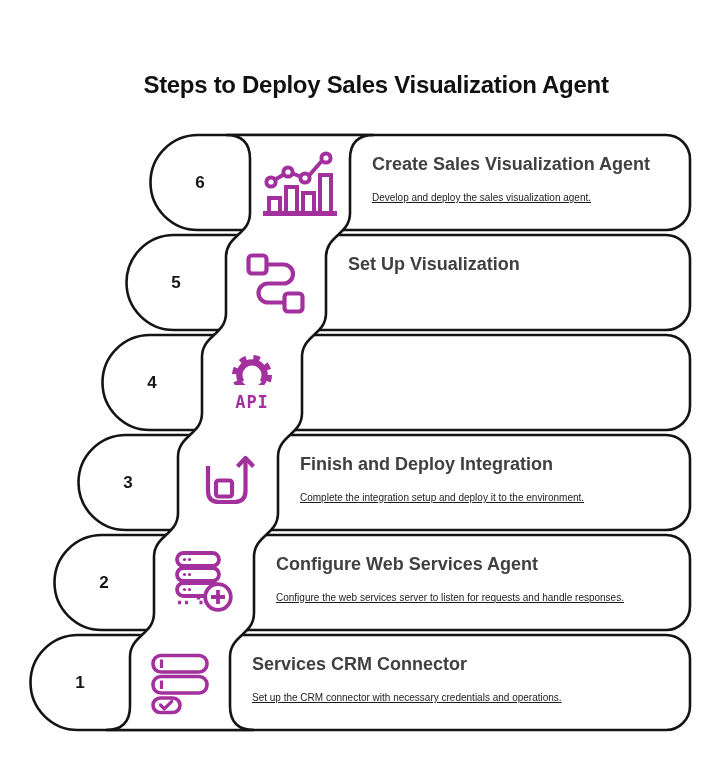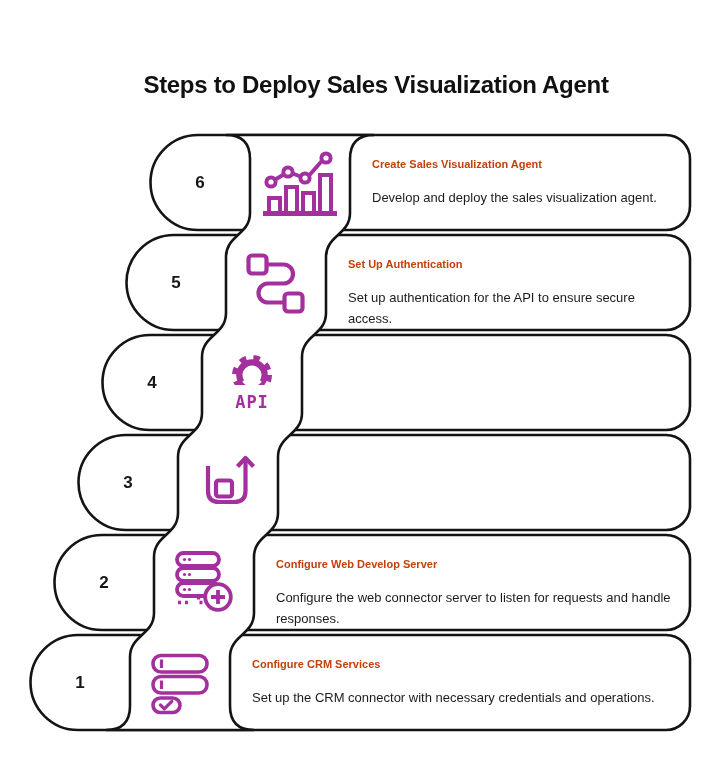--- a/index.html
+++ b/index.html
@@ -11,24 +11,24 @@
     position:absolute;left:0;top:55px;width:720px;text-align:center;
     font-size:24px;font-weight:700;letter-spacing:-0.3px;color:#111111;margin:16px;
   }
   svg.flow{position:absolute;left:0;top:0;}
   .step-num{
     position:absolute;width:60px;text-align:center;font-size:17px;font-weight:700;
     line-height:23px;color:#161616;
   }
   .step-icon{position:absolute;overflow:visible;}
   .card-title{
-    position:absolute;font-size:11px;font-weight:700;color:#c2410c;line-height:20px;
+    position:absolute;font-size:18px;font-weight:700;color:#404040;line-height:20px;
   }
   .card-desc{
-    position:absolute;font-size:13px;font-weight:400;color:#1c1c1c;line-height:21px;
+    position:absolute;font-size:10px;font-weight:400;color:#1c1c1c;line-height:21px;text-decoration:underline;
   }
 </style>
 </head>
 <body>
 
 <div class="canvas">
 
   <h1 class="page-title">Steps to Deploy Sales Visualization Agent</h1>
 
   <svg class="flow" width="720" height="782" viewBox="0 0 720 782">
@@ -119,24 +119,25 @@
       <rect x="3" y="23.5" width="54" height="16.5" rx="8"></rect>
       <path d="M11.5 27.5 V36" stroke-width="3.2"></path>
       <rect x="3" y="45" width="27" height="14.5" rx="7.2"></rect>
       <path d="M10.5 52 l3.8 3.8 l7.5 -7.5" stroke-width="3.2" stroke-linecap="round" stroke-linejoin="round"></path>
     </g>
   </svg>
 
   <div class="card-title" style="left:372px;top:154px;width:302px">Create Sales Visualization Agent</div>
   <div class="card-desc" style="left:372px;top:187px;width:302px">Develop and deploy the sales visualization agent.</div>
 
-  <div class="card-title" style="left:348px;top:254px;width:326px">Set Up Authentication</div>
-  <div class="card-desc" style="left:348px;top:287px;width:324px">Set up authentication for the API to ensure secure access.</div>
+  <div class="card-title" style="left:348px;top:254px;width:326px">Set Up Visualization</div>
 
 
+  <div class="card-title" style="left:300px;top:454px;width:374px">Finish and Deploy Integration</div>
+  <div class="card-desc" style="left:300px;top:487px;width:372px">Complete the integration setup and deploy it to the environment.</div>
 
-  <div class="card-title" style="left:276px;top:554px;width:398px">Configure Web Develop Server</div>
-  <div class="card-desc" style="left:276px;top:587px;width:400px">Configure the web connector server to listen for requests and handle responses.</div>
+  <div class="card-title" style="left:276px;top:554px;width:398px">Configure Web Services Agent</div>
+  <div class="card-desc" style="left:276px;top:587px;width:400px">Configure the web services server to listen for requests and handle responses.</div>
 
-  <div class="card-title" style="left:252px;top:654px;width:422px">Configure CRM Services</div>
+  <div class="card-title" style="left:252px;top:654px;width:422px">Services CRM Connector</div>
   <div class="card-desc" style="left:252px;top:687px;width:420px">Set up the CRM connector with necessary credentials and operations.</div>
 
 </div>
 
 </body></html>

